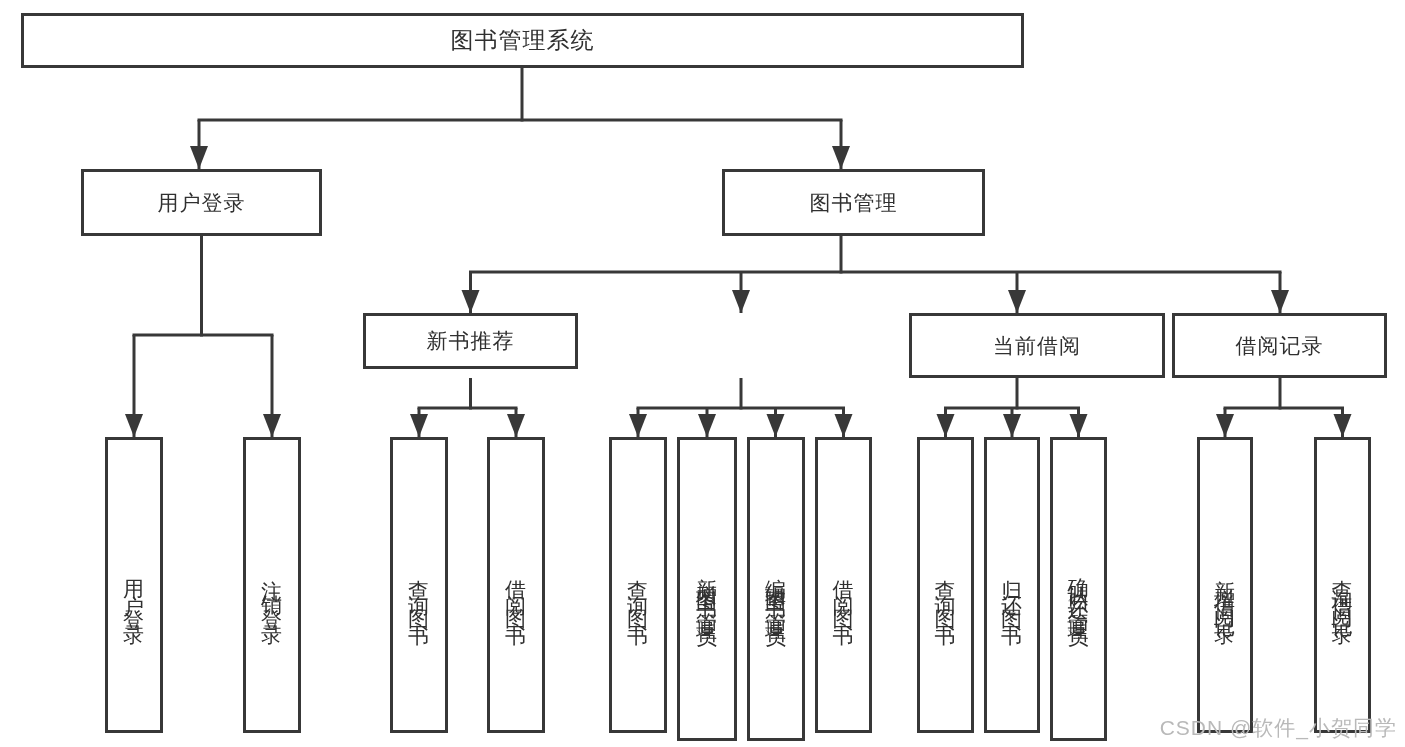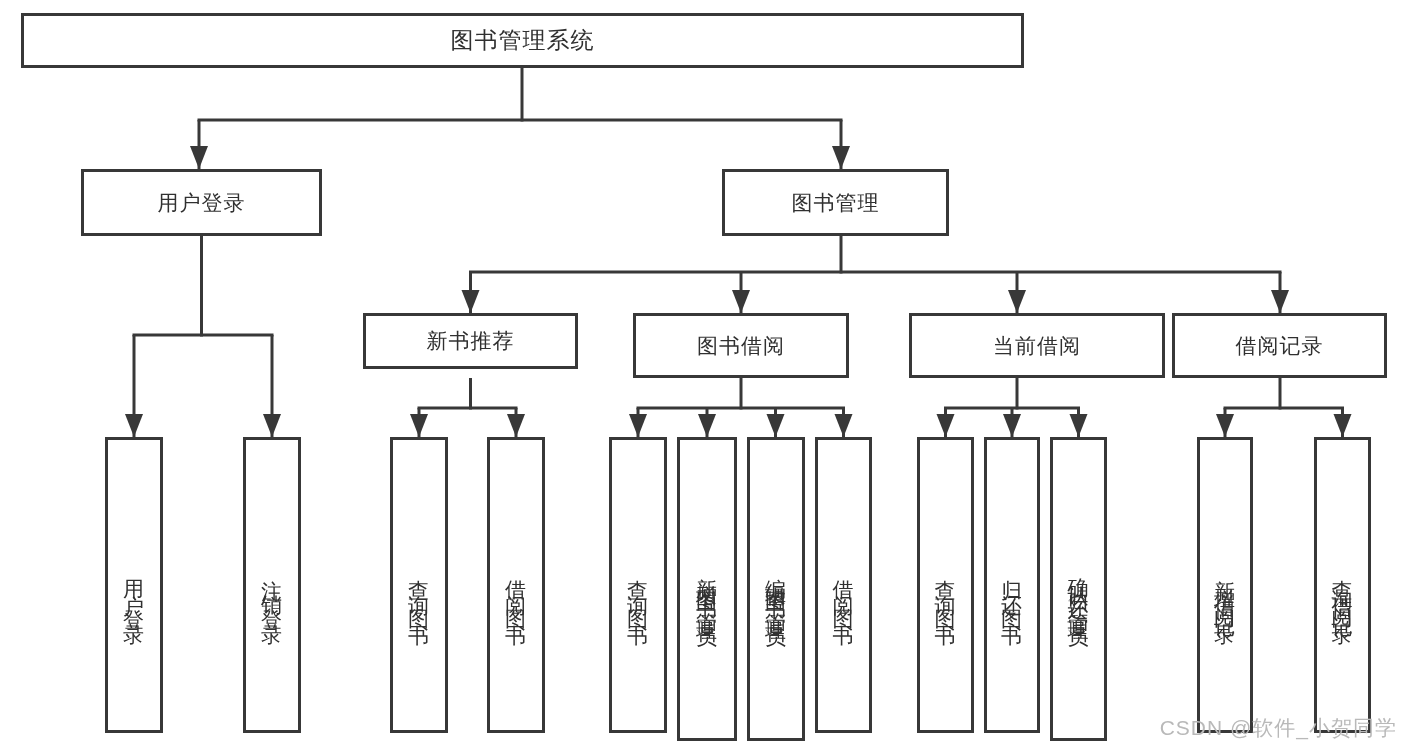--- a/index.html
+++ b/index.html
@@ -91,24 +91,23 @@
         <line x1="1223.5" y1="408" x2="1344" y2="408"></line>
         <line x1="1225" y1="408" x2="1225" y2="437" marker-end="url(#arr)"></line>
         <line x1="1342.5" y1="408" x2="1342.5" y2="437" marker-end="url(#arr)"></line>
       </g>
     </g>
   </svg>
 
   <div class="box hbox root-box" style="left:21px;top:13px;width:1003px;height:55px">图书管理系统</div>
 
   <div class="box hbox" style="left:81px;top:169px;width:241px;height:67px">用户登录</div>
-  <div class="box hbox" style="left:722px;top:169px;width:227px;height:67px">图书管理</div>
+  <div class="box hbox" style="left:722px;top:169px;width:263px;height:67px">图书管理</div>
 
   <div class="box hbox" style="left:363px;top:313px;width:215px;height:56px">新书推荐</div>
-  <div class="box hbox" style="left:633px;top:313px;width:216px;height:65px">图书借阅</div>
   <div class="box hbox" style="left:909px;top:313px;width:256px;height:65px">当前借阅</div>
   <div class="box hbox" style="left:1172px;top:313px;width:215px;height:65px">借阅记录</div>
 
   <div class="box vbox ls4" style="left:105px;top:437px;width:58px;height:296px">
     <span>用户登录</span>
     </div>
   <div class="box vbox ls4" style="left:243px;top:437px;width:58px;height:296px">
     <span>注销登录</span>
     </div>
 

